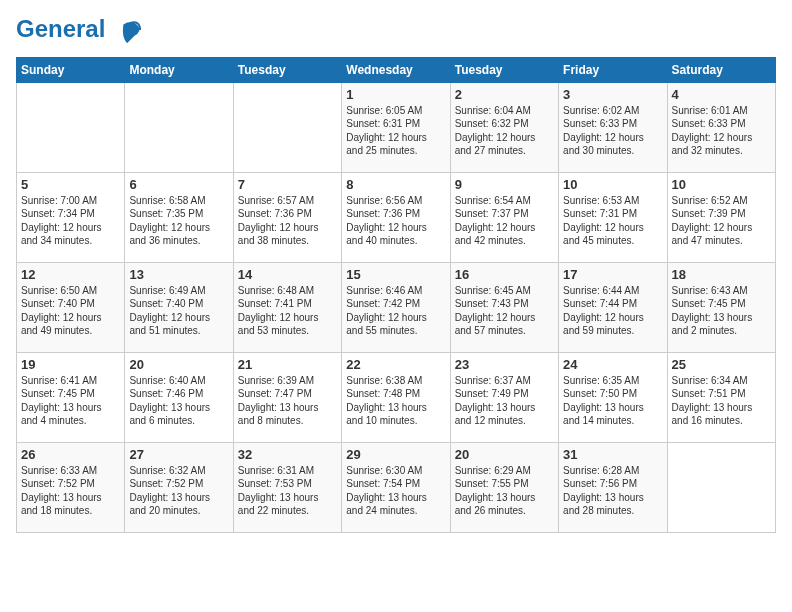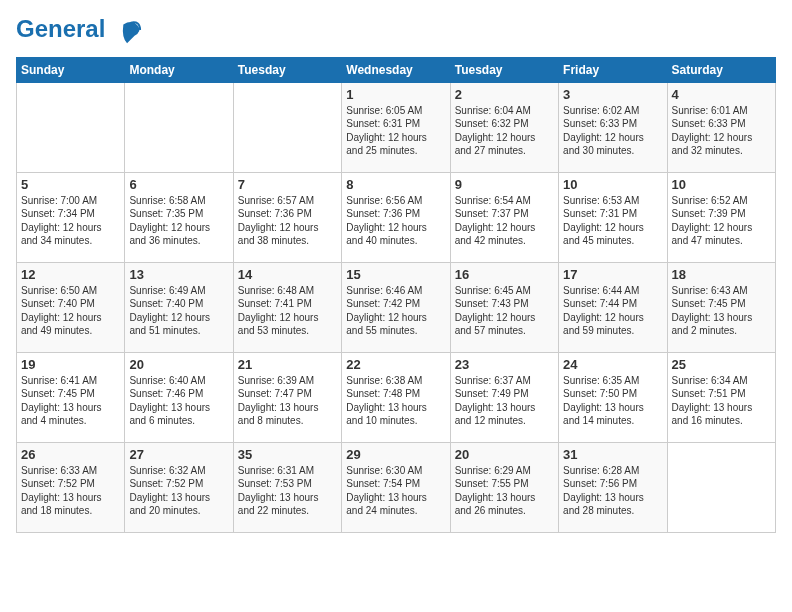--- a/index.html
+++ b/index.html
@@ -315,21 +315,21 @@
 and 18 minutes.</div>
         </td>
         <td>
           <span class="day-number">27</span>
           <div class="day-info">Sunrise: 6:32 AM
 Sunset: 7:52 PM
 Daylight: 13 hours
 and 20 minutes.</div>
         </td>
         <td>
-          <span class="day-number">35</span>
+          <span class="day-number">32</span>
           <div class="day-info">Sunrise: 6:31 AM
 Sunset: 7:53 PM
 Daylight: 13 hours
 and 22 minutes.</div>
         </td>
         <td>
           <span class="day-number">29</span>
           <div class="day-info">Sunrise: 6:30 AM
 Sunset: 7:54 PM
 Daylight: 13 hours

